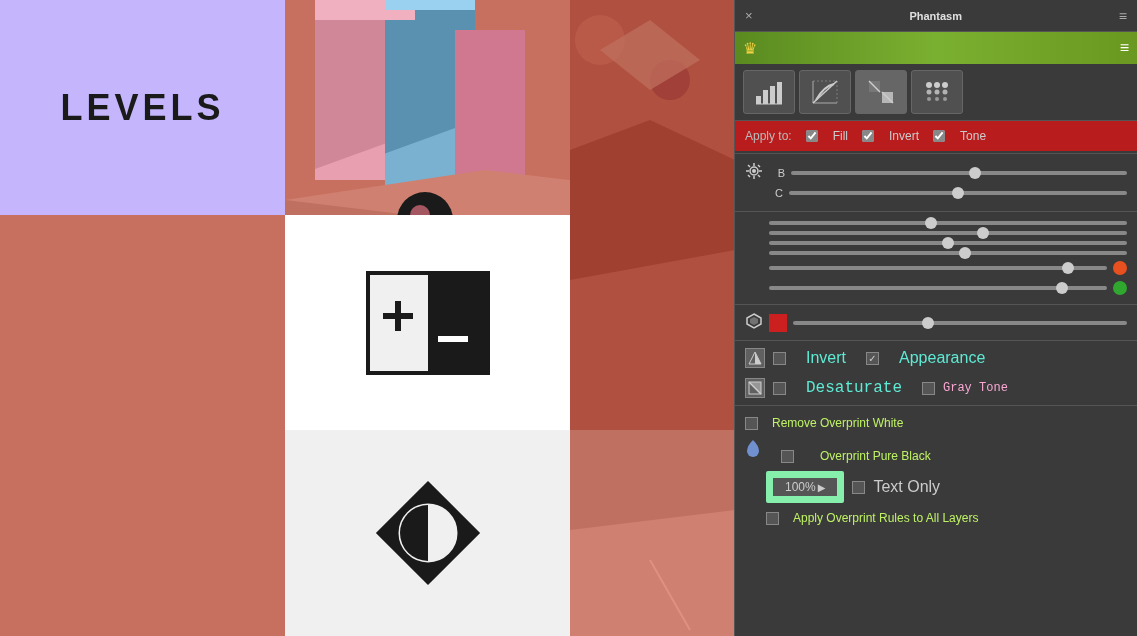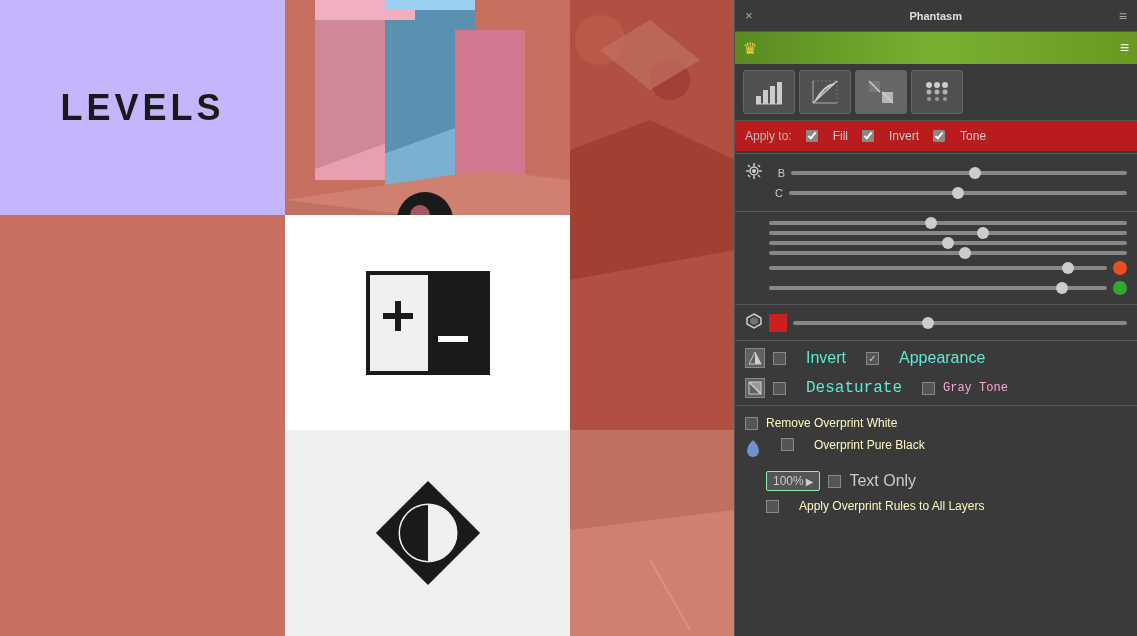--- a/index.html
+++ b/index.html
@@ -355,39 +355,40 @@
 
     .bottom-check-box {
       width: 13px;
       height: 13px;
       border: 1px solid #888;
       background: #555;
       flex-shrink: 0;
     }
 
     .bottom-check-label {
-      color: #fef9c3;
+      color: #bef264;
       font-size: 12px;
+      margin-left: 6px;
     }
 
     
     .overprint-percent-row {
       display: flex;
       align-items: center;
       gap: 8px;
       padding: 4px 0 4px 21px;
     }
 
     .percent-box {
       display: flex;
       align-items: center;
       background: #555;
-      border: 1px solid #86efac;
+      border: 7px solid #86efac;
       border-radius: 2px;
-      padding: 2px 6px;
+      padding: 2px 12px;
       gap: 2px;
     }
 
     .percent-value {
       color: #ccc;
       font-size: 12px;
     }
 
     .percent-arrow {
       color: #ccc;
@@ -410,21 +411,21 @@
     
     .ink-icon {
       color: #7090d0;
       font-size: 18px;
     }
 
     
     .apply-all-row {
       display: flex;
       align-items: center;
-      gap: 20px;
+      gap: 8px;
       padding: 4px 0 4px 21px;
     }
 
     
     .art-top-right {
       position: absolute;
       left: 570px; top: 0;
       width: 165px;
       height: 430px;
       background: #b05040;
@@ -771,21 +772,21 @@
   <div class="section-divider"></div>
 
   <div class="bottom-check-rows">
 
     <div class="bottom-check-row">
       <div class="bottom-check-box"></div>
       <span class="bottom-check-label">Remove Overprint White</span>
     </div>
 
     <div class="bottom-check-row">
-      <div style="display:flex;align-items:flex-start;gap:20px;">
+      <div style="display:flex;align-items:flex-end;gap:20px;">
         <span class="ink-icon">
           <svg width="16" height="20" viewBox="0 0 16 20">
             <path d="M8 2 Q 14 8 14 13 A 6 6 0 0 1 2 13 Q 2 8 8 2 Z" fill="#7090d0"></path>
           </svg>
         </span>
         <div class="bottom-check-box"></div>
         <span class="bottom-check-label">Overprint Pure Black</span>
       </div>
     </div>
 

